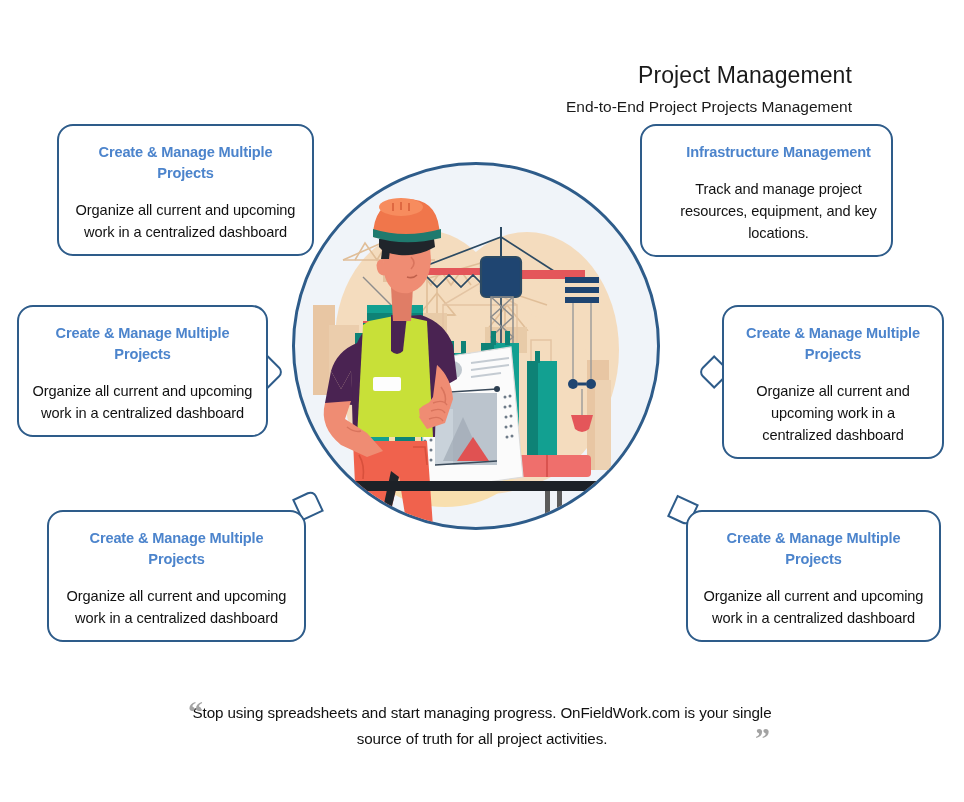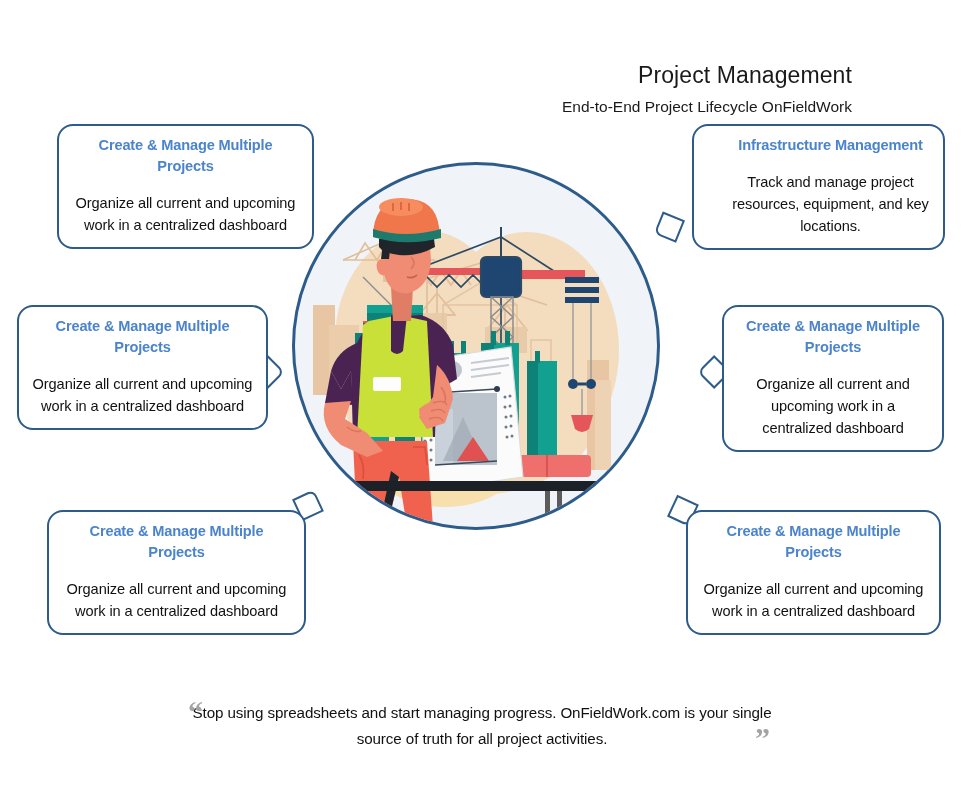--- a/index.html
+++ b/index.html
@@ -38,21 +38,21 @@
     position: absolute;
     background: #ffffff;
     border: 2.5px solid #2E5C8A;
     border-radius: 16px;
     padding: 9px 12px 11px 12px;
     text-align: center;
     z-index: 5;
   }
   .c-head {
     color: #4C84CC; font-weight: bold; font-size: 14.6px;
-    line-height: 21px; letter-spacing: -0.15px;
+    line-height: 21px; letter-spacing: -0.15px; margin-top: 7px;
   }
   .c-body {
     color: #111111; font-size: 14.6px; font-weight: 400;
     line-height: 22px; letter-spacing: -0.1px; margin-top: 15px;
   }
 
   
   .tail { position: absolute; width: 20px; height: 20px; z-index: 4; }
   .tail::before {
     content: ""; position: absolute; left: 0; top: 0;
@@ -80,21 +80,21 @@
   #qopen { left: 6px; top: 12px; }
   #qclose { right: 12px; top: 38px; }
 </style>
 </head>
 <body>
 
 <div id="canvas">
 
   <div id="header">
     <div id="title">Project Management</div>
-    <div id="subtitle">End-to-End Project Lifecycle OnFieldWork</div>
+    <div id="subtitle">End-to-End Project Projects Management</div>
   </div>
 
   <div id="circle">
     <svg id="illus" viewBox="0 0 362 362">
 
       <g>
         <ellipse cx="128" cy="175" rx="88" ry="110" fill="#F4DCBE"></ellipse>
         <ellipse cx="232" cy="185" rx="92" ry="118" fill="#F4DCBE"></ellipse>
         <ellipse cx="180" cy="235" rx="130" ry="95" fill="#F4DCBE"></ellipse>
         <ellipse cx="150" cy="290" rx="78" ry="52" fill="#F8DFAE"></ellipse>
@@ -317,21 +317,21 @@
     </svg>
   </div>
 
   <div class="tail" style="left:286px; top:218px; transform: rotate(-22deg);"></div>
   <div class="callout" style="left:57px; top:124px; width:257px;">
     <div class="c-head">Create &amp; Manage Multiple Projects</div>
     <div class="c-body">Organize all current and upcoming work in a centralized dashboard</div>
   </div>
 
   <div class="tail" style="left:662px; top:216px; transform: rotate(112deg);"></div>
-  <div class="callout" style="left:692px; top:124px; width:253px;padding-left:36px;">
+  <div class="callout" style="left:640px; top:124px; width:253px;padding-left:36px;">
     <div class="c-head">Infrastructure Management</div>
     <div class="c-body">Track and manage project resources, equipment,  and key locations.</div>
   </div>
 
   <div class="tail" style="left:255px; top:362px; transform: rotate(-45deg);"></div>
   <div class="callout" style="left:17px; top:305px; width:251px;">
     <div class="c-head">Create &amp; Manage Multiple Projects</div>
     <div class="c-body">Organize all current and upcoming work in a centralized dashboard</div>
   </div>
 

